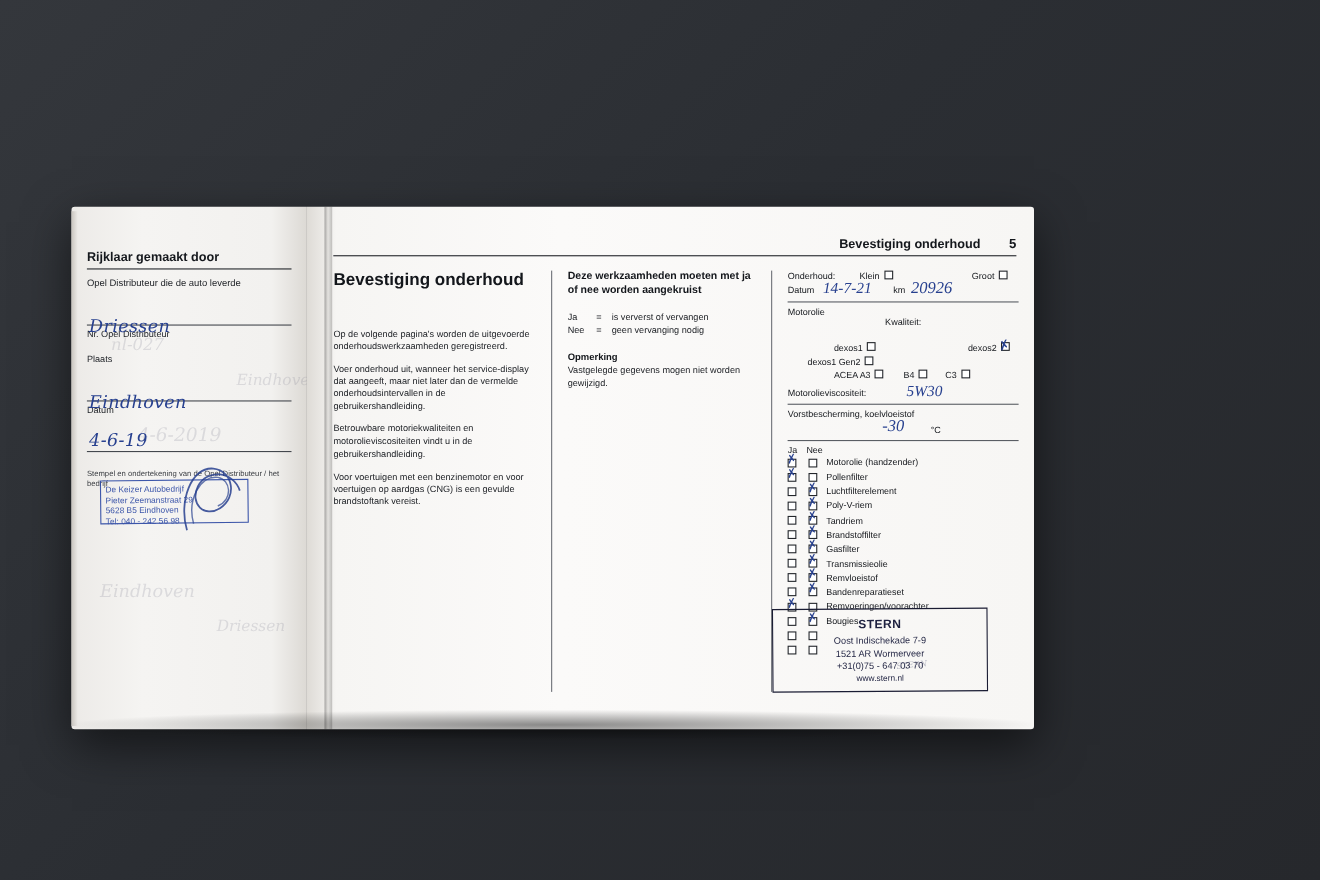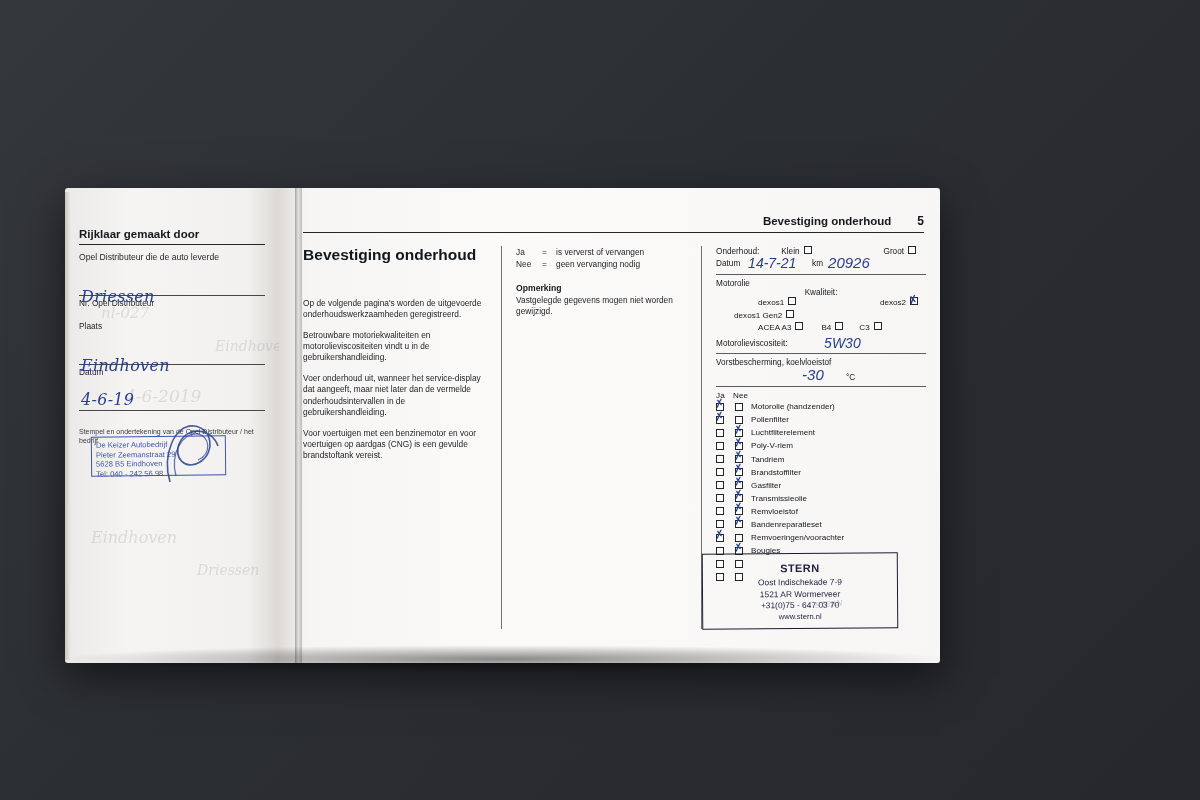--- a/index.html
+++ b/index.html
@@ -220,21 +220,21 @@
 
   .fieldline {
     position: relative;
     border-bottom: 0.8px solid #5a5e64;
     height: 15px;
     margin-bottom: 4px;
   }
   .fieldline .lb { font-size: 8.2px; color: #14171c; position: absolute; left: 0; top: 2px; }
   .hw {
     position: absolute;
-    font-family: Liberation Sans, sans-serif;
+    font-family: Liberation Serif, serif;
     font-style: italic;
     color: #27408f;
     white-space: nowrap;
   }
 
   .qual-row {
     display: flex;
     font-size: 8.1px;
     color: #14171c;
     line-height: 1.55;
@@ -393,26 +393,27 @@
         <div class="header-title">Bevestiging onderhoud</div>
         <div class="header-pageno">5</div>
       </div>
       <div class="header-rule"></div>
 
       <div id="cols">
 
         <div class="col col-1">
           <div class="h2">Bevestiging onderhoud</div>
           <div class="p">Op de volgende pagina's worden de uitgevoerde onderhoudswerkzaamheden geregistreerd.</div>
+          <div class="p">Voer onderhoud uit, wanneer het service-display dat aangeeft, maar niet later dan de vermelde onderhoudsintervallen in de gebruikershandleiding.</div>
           <div class="p">Betrouwbare motoriekwaliteiten en motorolieviscositeiten vindt u in de gebruikershandleiding.</div>
-          <div class="p">Voer onderhoud uit, wanneer het service-display dat aangeeft, maar niet later dan de vermelde onderhoudsintervallen in de gebruikershandleiding.</div>
           <div class="p">Voor voertuigen met een benzinemotor en voor voertuigen op aardgas (CNG) is een gevulde brandstoftank vereist.</div>
         </div>
 
         <div class="col col-2">
+          <div class="h3">Deze werkzaamheden moeten met ja of nee worden aangekruist</div>
 
           <div class="defrow">
             <span class="dk">Ja</span>
             <span class="de">=</span>
             <span>is ververst of vervangen</span>
           </div>
           <div class="defrow">
             <span class="dk">Nee</span>
             <span class="de">=</span>
             <span>geen vervanging nodig</span>
@@ -438,21 +439,21 @@
           <div class="fieldline" style="height:17px">
             <span class="lb">Datum</span>
             <span class="hw" style="left:32px; top:-2px; font-size:14px;">14-7-21</span>
             <span class="lb" style="left:96px">km</span>
             <span class="hw" style="left:112px; top:-3px; font-size:15px;">20926</span>
           </div>
 
           <div style="font-size:8.2px; color:#14171c; margin-top:4px;">Motorolie</div>
           <div style="font-size:8.2px; color:#14171c;text-align:center;">Kwaliteit:</div>
 
-          <div class="qual-row" style="padding-left:42px;">
+          <div class="qual-row" style="padding-left:42px;margin-top:14px;">
             <span>dexos1</span>
             <span class="cb"></span>
             <span class="spacer"></span>
             <span>dexos2</span>
             <span class="cb">
                 <span class="tick" style="position:absolute;left:-3px;top:-7px;font-size:12px;color:#27408f;transform:rotate(-15deg);">✗</span>
               </span>
             <span style="width:8px"></span>
           </div>
 

